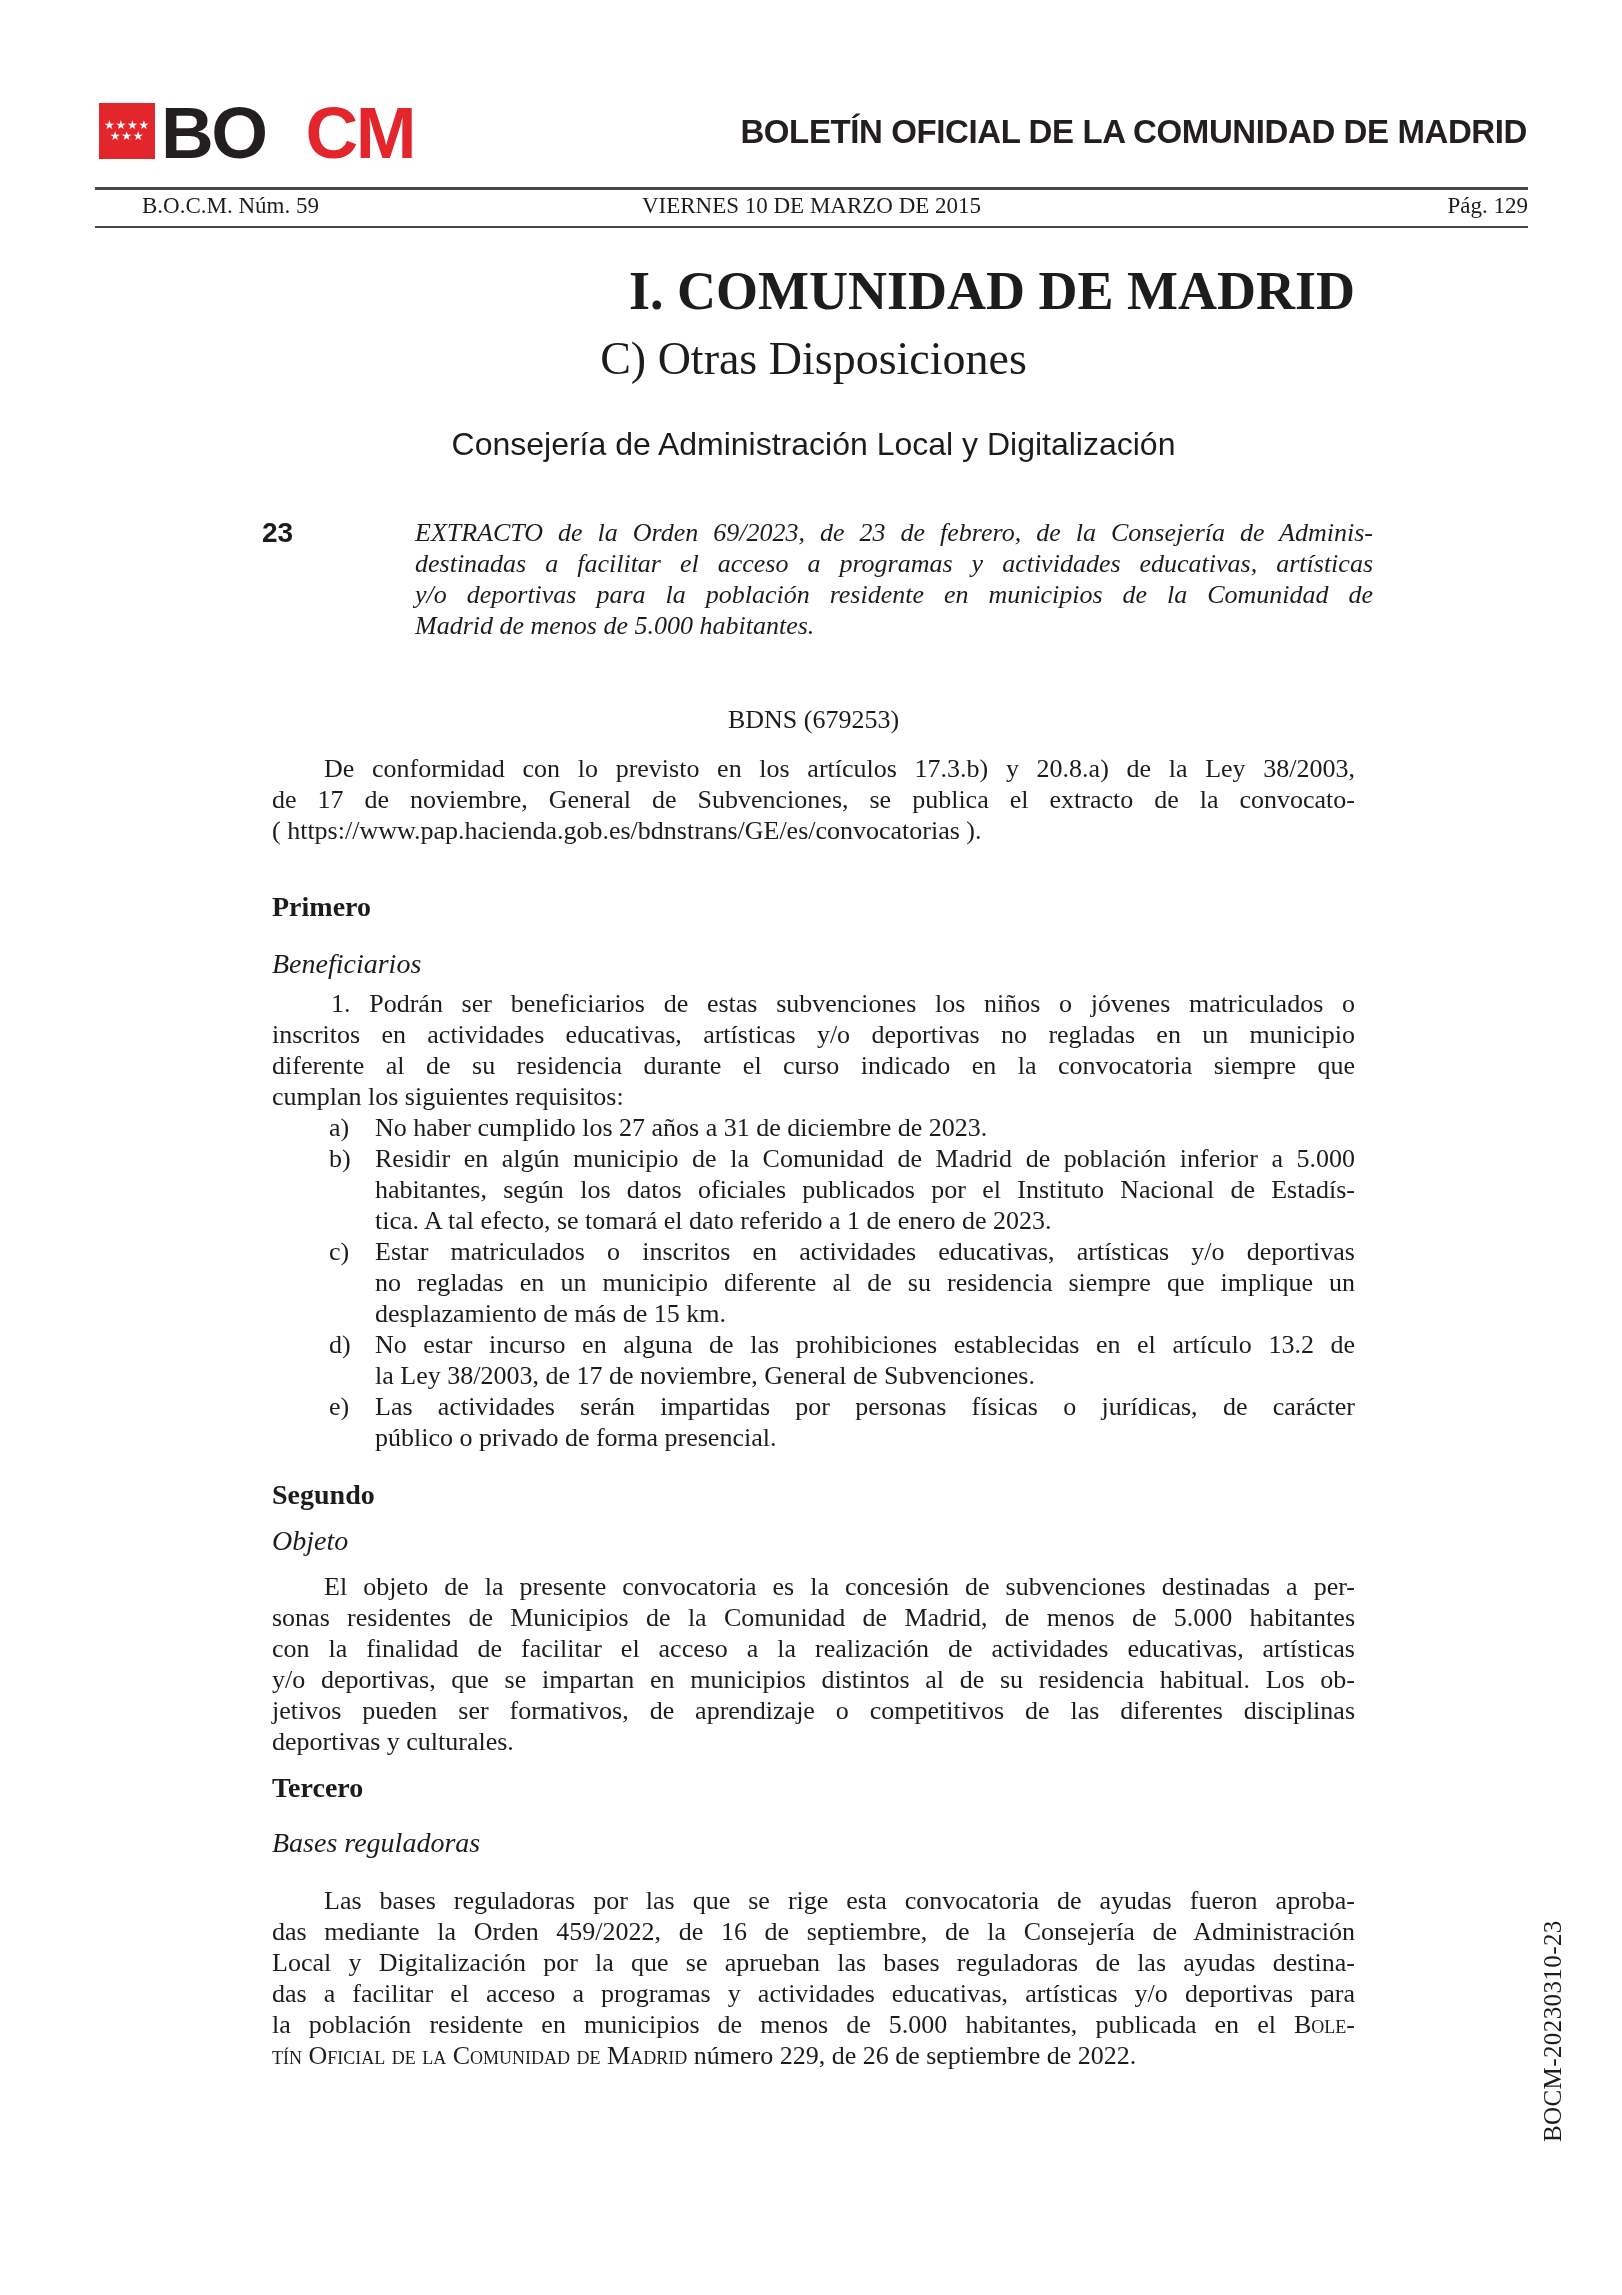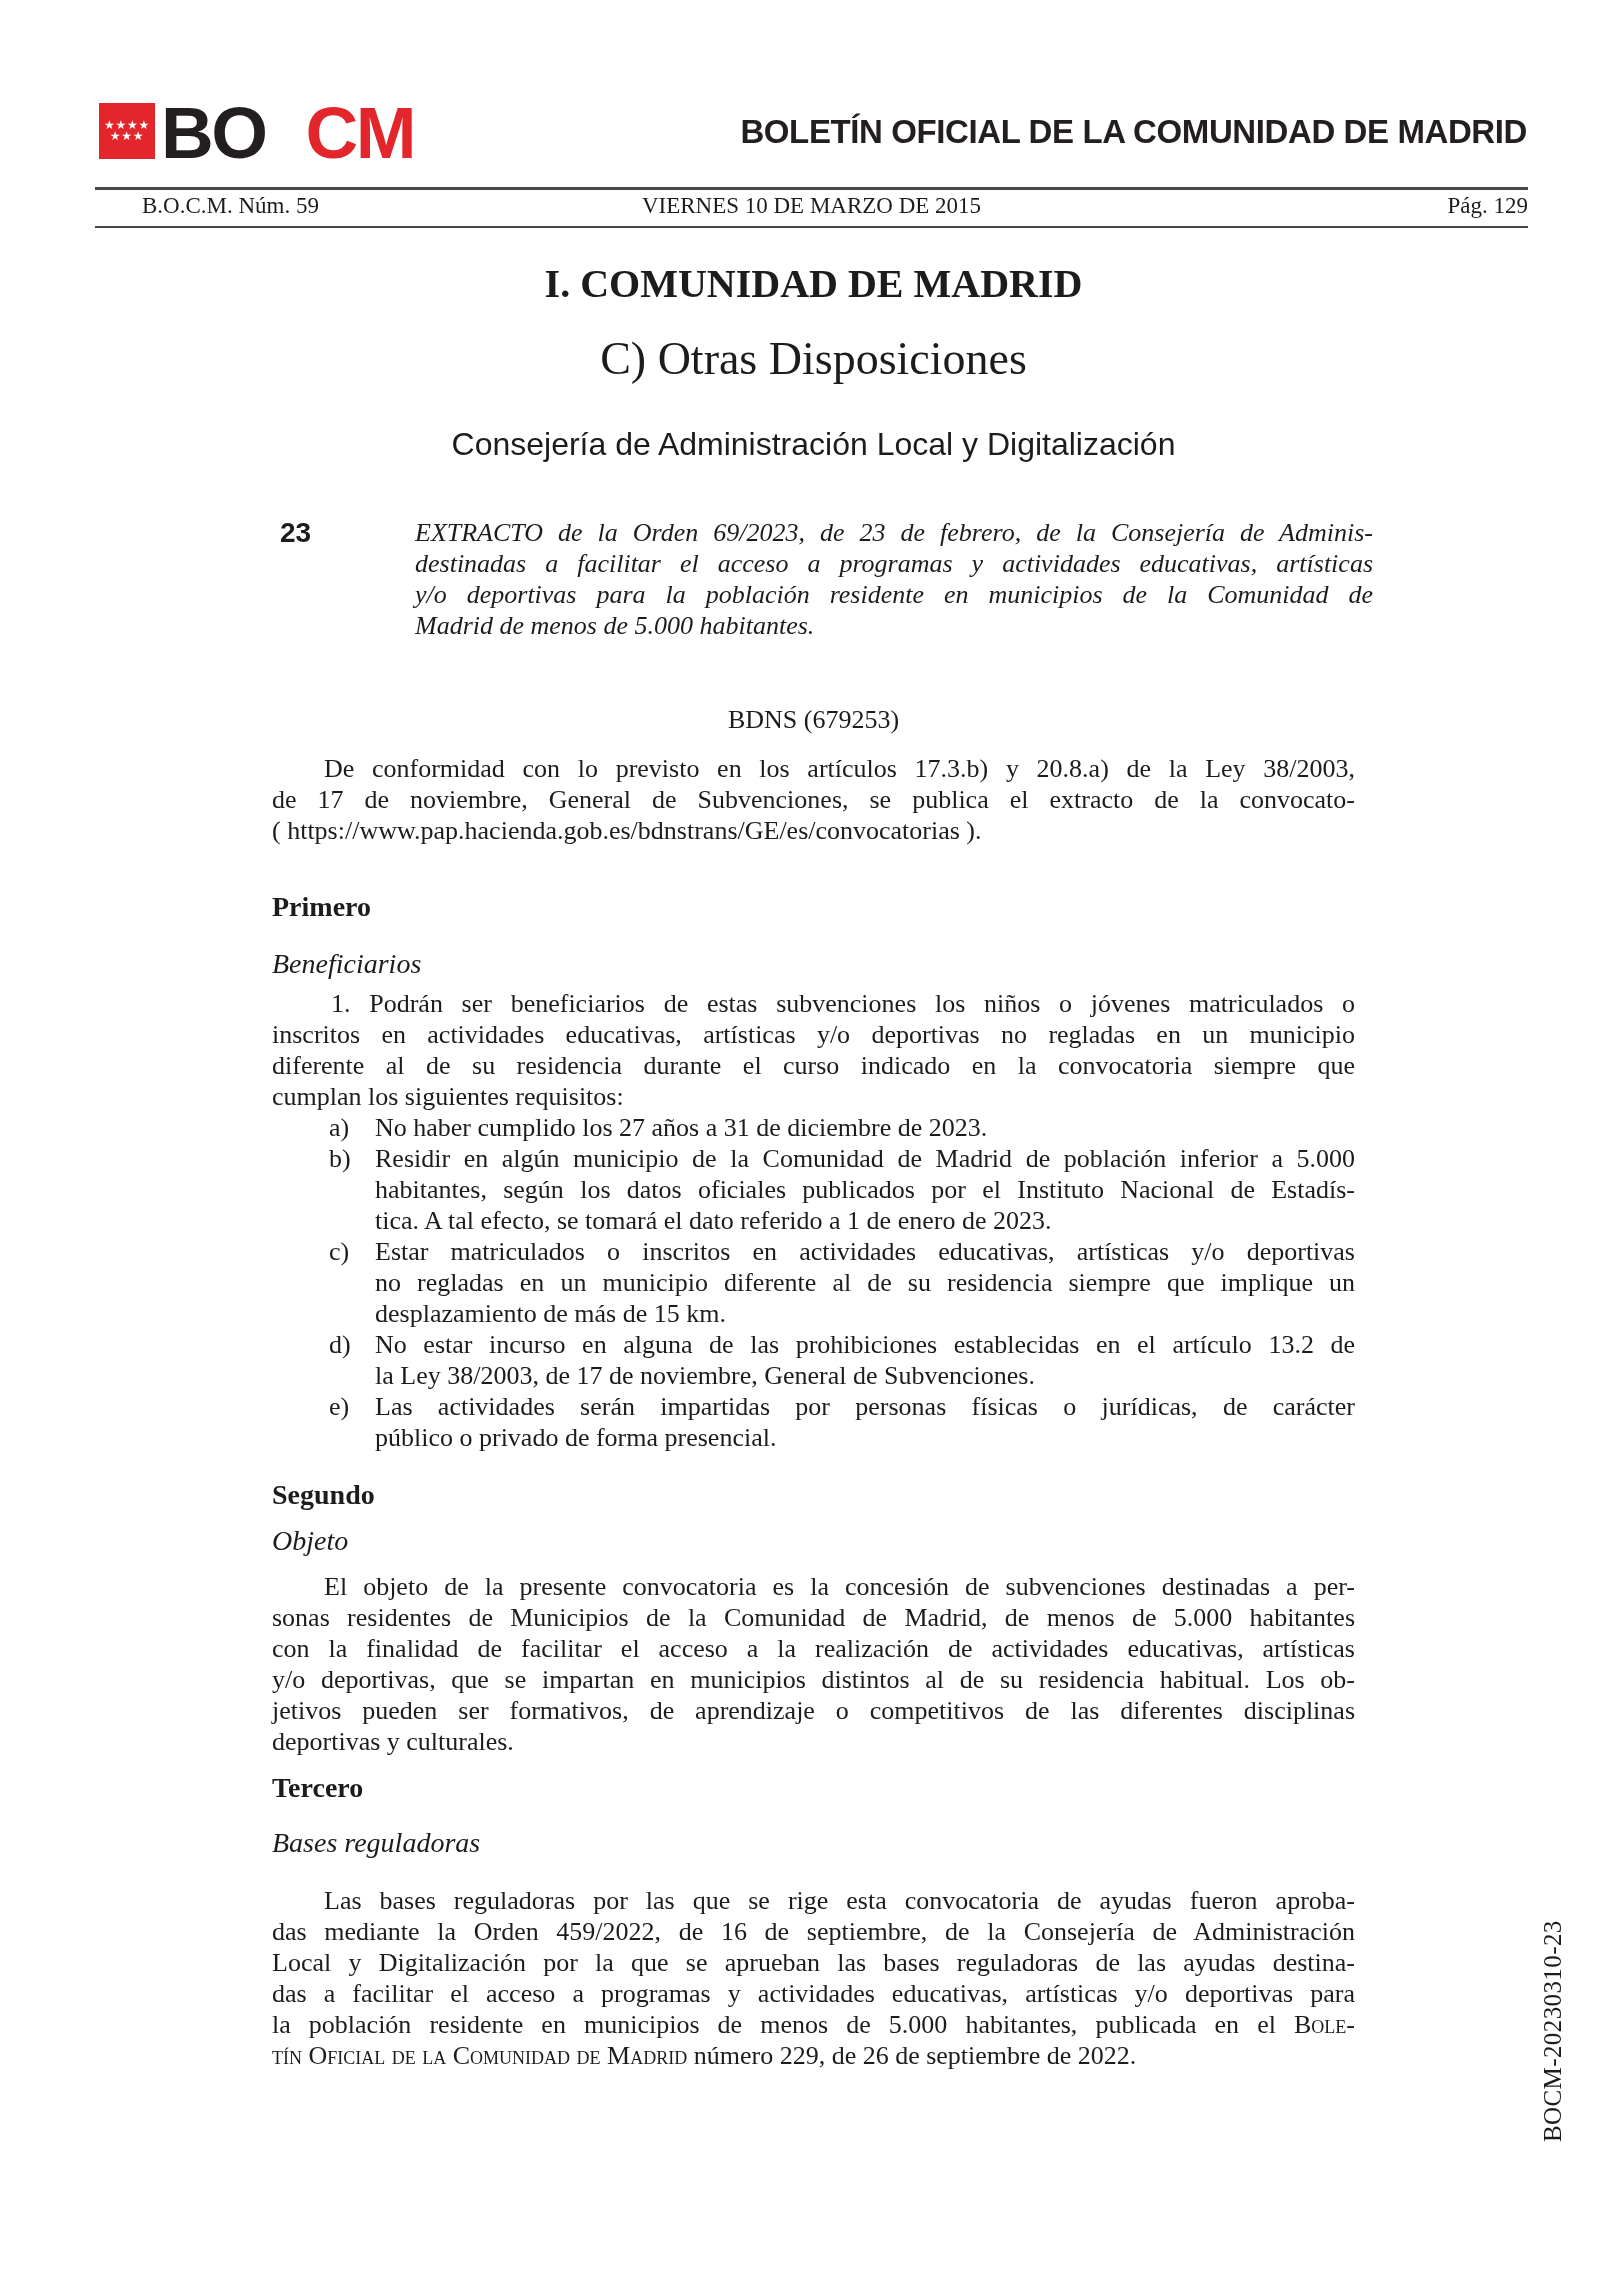--- a/index.html
+++ b/index.html
@@ -41,32 +41,32 @@
     position:absolute;left:95px;top:193px;width:1433px;
     display:grid;grid-template-columns:1fr auto 1fr;align-items:center;
     font-size:23px;line-height:25px;white-space:nowrap;
   }
   .h-left{justify-self:start;margin-left:47px;}
   .h-center{justify-self:center;}
   .h-right{justify-self:end;}
 
   
   .colblock{position:absolute;left:272px;width:1083px;}
-  .h1{top:264px;text-align:center;font-weight:700;font-size:40px;line-height:1;white-space:nowrap;}
+  .h1{top:264px;text-align:right;font-weight:700;font-size:54px;line-height:1;white-space:nowrap;}
   .h2{top:336px;text-align:center;font-weight:400;font-size:46px;line-height:1;white-space:nowrap;}
   .h3{top:428px;text-align:center;font-family:"Liberation Sans","DejaVu Sans",sans-serif;
       font-size:32px;line-height:1;white-space:nowrap;}
 
   
   .txt{font-size:26px;line-height:31px;}
   .tline{white-space:nowrap;text-align:justify;text-align-last:justify;}
   .tline.last{text-align-last:left;}
   .sc{font-variant:small-caps;}
 
-  .art-num{position:absolute;left:280px;top:517px;
+  .art-num{position:absolute;left:262px;top:517px;
       font-family:"Liberation Sans","DejaVu Sans",sans-serif;
       font-weight:700;font-size:28px;line-height:31px;}
   .extract{position:absolute;left:415px;top:517px;width:958px;font-style:italic;}
   .bdns{top:704px;text-align:center;font-size:26px;line-height:31px;}
   .intro{top:753px;}
   .sect-head{font-weight:700;font-size:28px;line-height:31px;white-space:nowrap;}
   .sect-sub{font-style:italic;font-size:28px;line-height:31px;white-space:nowrap;}
   .hd-primero{top:891px;}
   .sb-beneficiarios{top:948px;}
   .para-primero{top:988px;}

